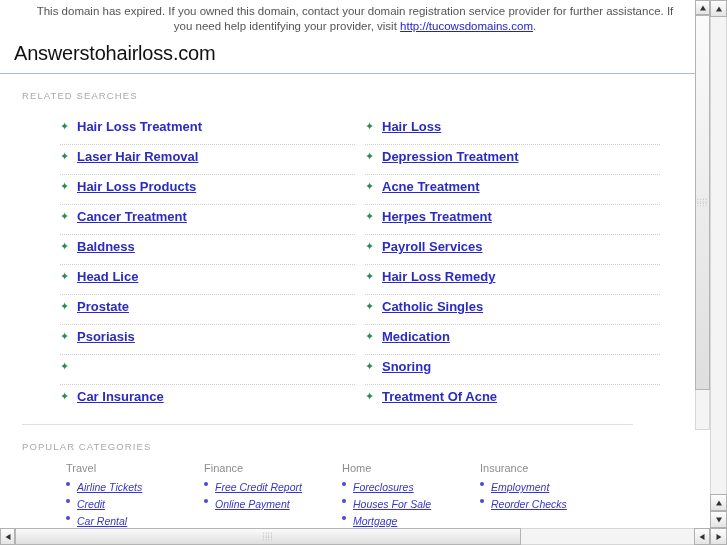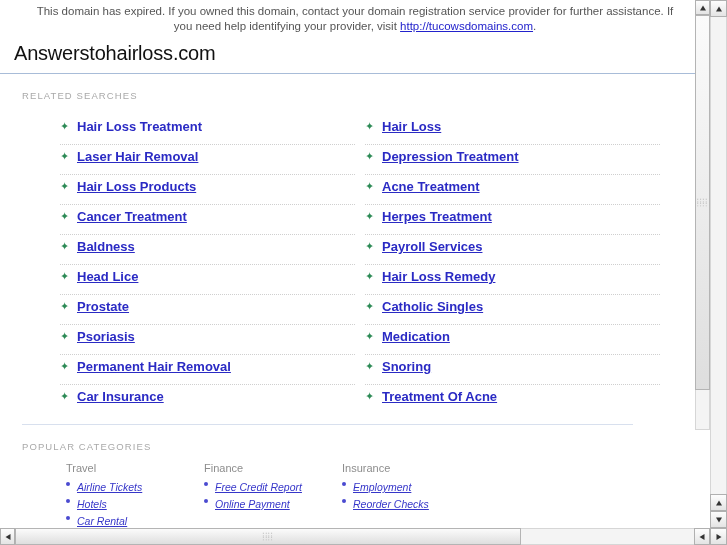--- a/index.html
+++ b/index.html
@@ -305,21 +305,21 @@
         <div class="rs-grid">
           <div class="rs-col" id="rs-left">
               <div class="rs-item"><span class="rs-bullet">✦</span><span class="rs-link nounderline">Hair Loss Treatment</span></div>
               <div class="rs-item"><span class="rs-bullet">✦</span><span class="rs-link">Laser Hair Removal</span></div>
               <div class="rs-item"><span class="rs-bullet">✦</span><span class="rs-link">Hair Loss Products</span></div>
               <div class="rs-item"><span class="rs-bullet">✦</span><span class="rs-link">Cancer Treatment</span></div>
               <div class="rs-item"><span class="rs-bullet">✦</span><span class="rs-link">Baldness</span></div>
               <div class="rs-item"><span class="rs-bullet">✦</span><span class="rs-link">Head Lice</span></div>
               <div class="rs-item"><span class="rs-bullet">✦</span><span class="rs-link">Prostate</span></div>
               <div class="rs-item"><span class="rs-bullet">✦</span><span class="rs-link">Psoriasis</span></div>
-              <div class="rs-item"><span class="rs-bullet">✦</span><span class="rs-link">Permanent Hair Removal</span></div>
+              <div class="rs-item"><span class="rs-bullet">✦</span></div>
               <div class="rs-item"><span class="rs-bullet">✦</span><span class="rs-link">Car Insurance</span></div>
             </div>
           <div class="rs-col second" id="rs-right">
               <div class="rs-item"><span class="rs-bullet">✦</span><span class="rs-link">Hair Loss</span></div>
               <div class="rs-item"><span class="rs-bullet">✦</span><span class="rs-link">Depression Treatment</span></div>
               <div class="rs-item"><span class="rs-bullet">✦</span><span class="rs-link">Acne Treatment</span></div>
               <div class="rs-item"><span class="rs-bullet">✦</span><span class="rs-link">Herpes Treatment</span></div>
               <div class="rs-item"><span class="rs-bullet">✦</span><span class="rs-link">Payroll Services</span></div>
               <div class="rs-item"><span class="rs-bullet">✦</span><span class="rs-link">Hair Loss Remedy</span></div>
               <div class="rs-item"><span class="rs-bullet">✦</span><span class="rs-link">Catholic Singles</span></div>
@@ -330,27 +330,33 @@
         </div>
 
         <div class="rs-rule"></div>
 
         <div class="section-label">POPULAR CATEGORIES</div>
 
         <div class="cats" id="cats">
             <div class="cat-col">
               <div class="cat-head">Travel</div>
               <div class="cat-item"><span class="cat-bullet"></span><span class="cat-link">Airline Tickets</span></div>
-              <div class="cat-item"><span class="cat-bullet"></span><span class="cat-link">Hotels</span></div>
+              <div class="cat-item"><span class="cat-bullet"></span><span class="cat-link">Credit</span></div>
               <div class="cat-item"><span class="cat-bullet"></span><span class="cat-link">Car Rental</span></div>
             </div>
             <div class="cat-col">
               <div class="cat-head">Finance</div>
               <div class="cat-item"><span class="cat-bullet"></span><span class="cat-link">Free Credit Report</span></div>
               <div class="cat-item"><span class="cat-bullet"></span><span class="cat-link">Online Payment</span></div>
+            </div>
+            <div class="cat-col">
+              <div class="cat-head">Home</div>
+              <div class="cat-item"><span class="cat-bullet"></span><span class="cat-link">Foreclosures</span></div>
+              <div class="cat-item"><span class="cat-bullet"></span><span class="cat-link">Houses For Sale</span></div>
+              <div class="cat-item"><span class="cat-bullet"></span><span class="cat-link">Mortgage</span></div>
             </div>
             <div class="cat-col">
               <div class="cat-head">Insurance</div>
               <div class="cat-item"><span class="cat-bullet"></span><span class="cat-link">Employment</span></div>
               <div class="cat-item"><span class="cat-bullet"></span><span class="cat-link">Reorder Checks</span></div>
             </div>
           </div>
 
       </div>
 

